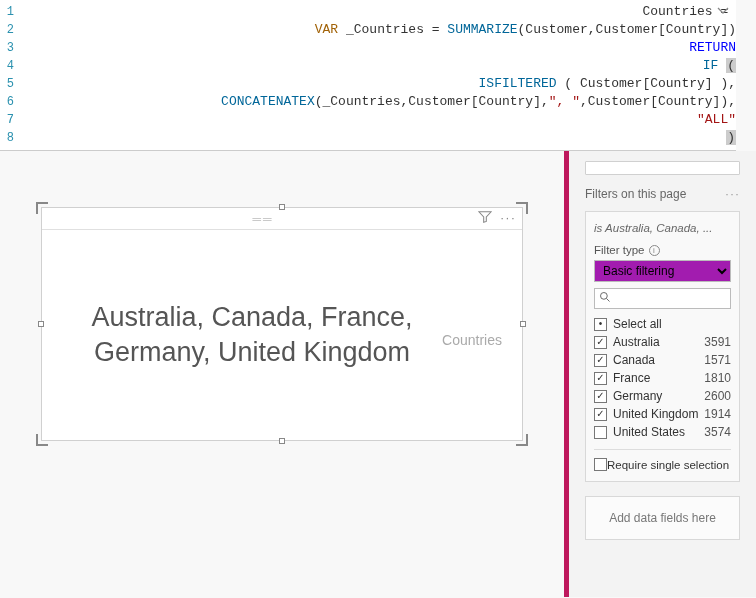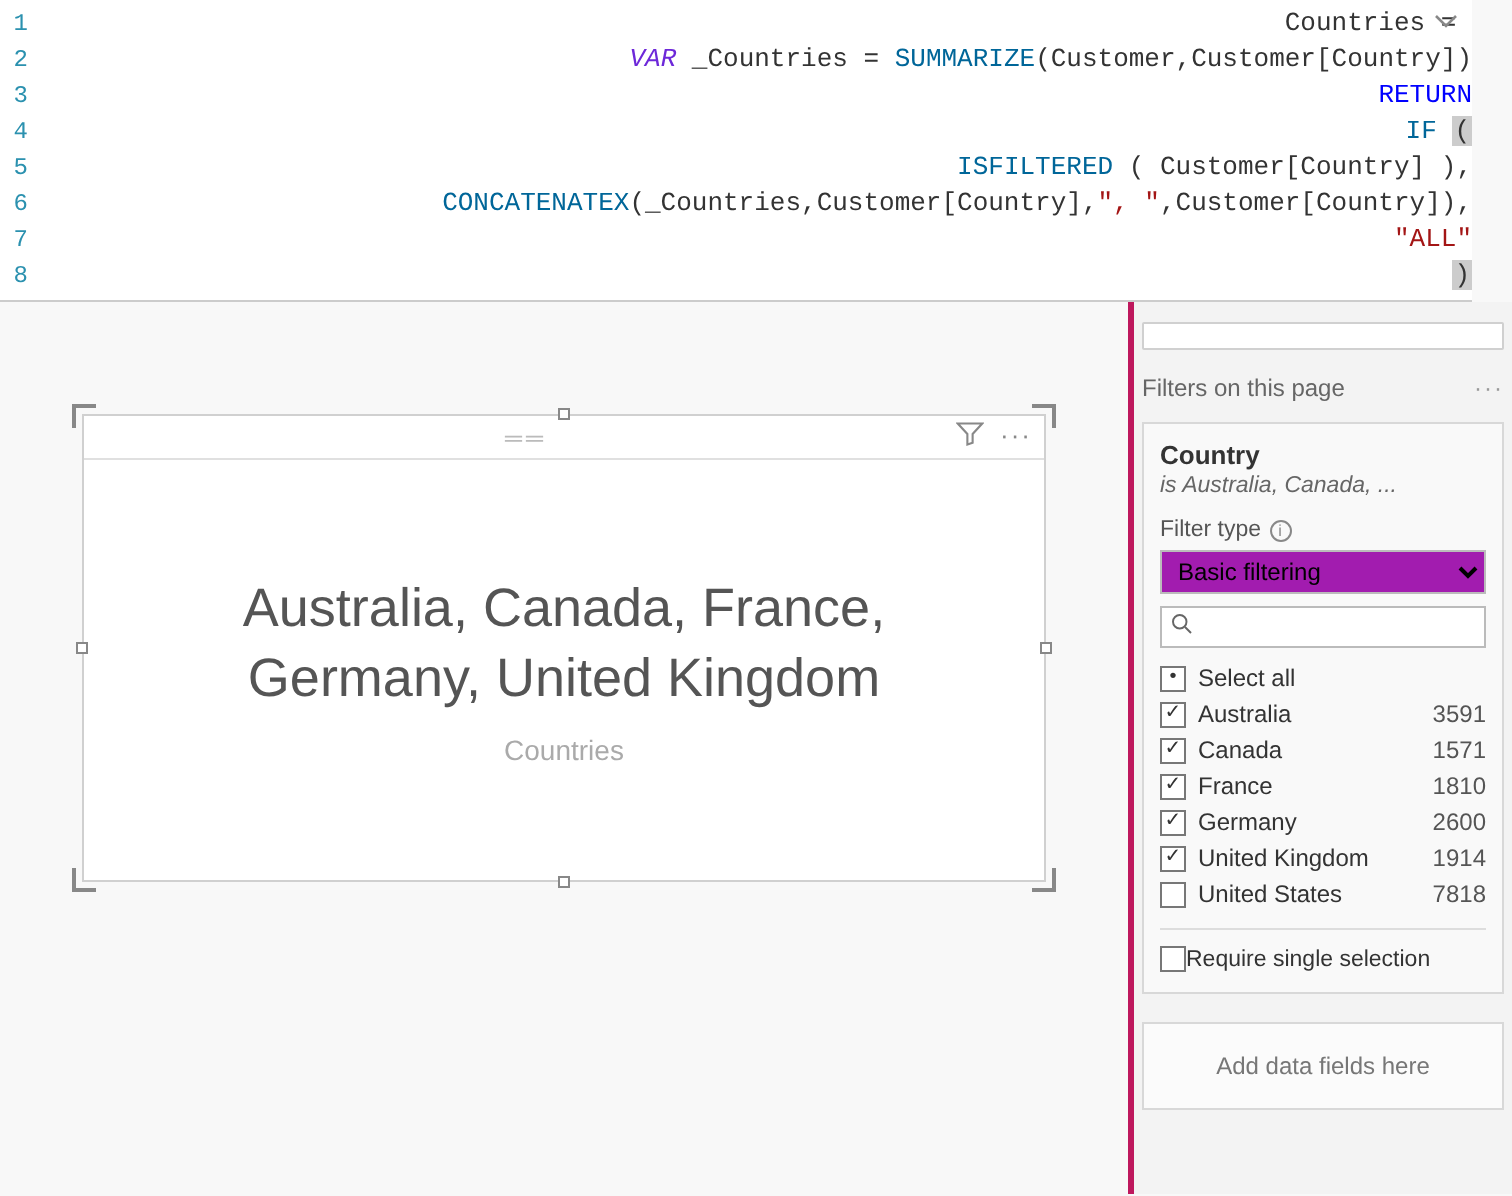--- a/index.html
+++ b/index.html
@@ -31,21 +31,21 @@
       color: #2b91af;
       padding-right: 4px;
       user-select: none;
       font-size: 12px;
     }
     .code-editor .code {
       white-space: pre;
       flex: 1;
       text-align: right;
     }
-    .kw-var { color: #6d28d9; font-style: italic; }
+    .kw-var { color: #a16207; }
     .kw-ret { color: #0000ff; }
     .kw-func { color: #006699; }
     .str { color: #a31515; }
     .hl-paren { background:#ccc; padding:0 1px; }
     .code-editor .chevron {
       position: absolute;
       right: 6px;
       top: 4px;
       color: #888;
       cursor: pointer;
@@ -93,41 +93,41 @@
       display: flex;
       align-items: center;
       justify-content: space-between;
       padding: 0 6px;
     }
     .visual-header .grip {
       flex:1; text-align:center; color:#bbb; font-size:12px; letter-spacing:2px;
     }
     .visual-header .icons { display:flex; gap:8px; color:#888;}
     .card-body {
-      display:flex; flex-direction:column; align-items:center; justify-content:center;
+      display:flex; flex-direction:row; align-items:center; justify-content:center;
       height: calc(100% - 22px);
       padding: 10px 20px;
     }
     .card-value {
       font-size: 27px;
       color: #555;
       text-align:center;
       line-height: 1.3;
       font-weight: 400;
     }
     .card-label {
       margin-top: 10px;
       color: #aaa;
       font-size: 14px;
     }
     .right-panel {
       width: 192px;
       background: #f3f3f3;
-      border-left: 3px solid #be185d;
-      padding: 10px 4px;
+      border-left: 5px solid #be185d;
+      padding: 10px 16px;
       overflow-y: auto;
     }
     .placeholder-box {
       border: 1px solid #d0d0d0;
       background:#fff;
       height: 14px;
       border-radius:1px;
       margin-bottom: 12px;
       width: 100%;
     }
@@ -262,21 +262,20 @@
 
   <div class="right-panel">
     <div class="placeholder-box"></div>
 
     <div class="section-title">
       <span>Filters on this page</span>
       <span style="color:#999;letter-spacing:1px;">···</span>
     </div>
 
     <div class="filter-card">
-      <div class="fc-title">Country</div>
       <div class="fc-sub">is Australia, Canada, ...</div>
 
       <div class="fc-label">
         <span>Filter type</span>
         <span class="info-icon">i</span>
       </div>
       <select>
         <option>Basic filtering</option>
       </select>
 
@@ -331,21 +330,21 @@
               <span class="cbox">✓</span>
               <span>United Kingdom</span>
             </div>
             <span class="count">1914</span>
           </div>
           <div class="check-row">
             <div class="left">
               <span class="cbox"></span>
               <span>United States</span>
             </div>
-            <span class="count">7818</span>
+            <span class="count">3574</span>
           </div>
         </div>
 
       <div class="divider"></div>
       <div class="require-row">
         <span class="cbox"></span>
         <span>Require single selection</span>
       </div>
     </div>
 

